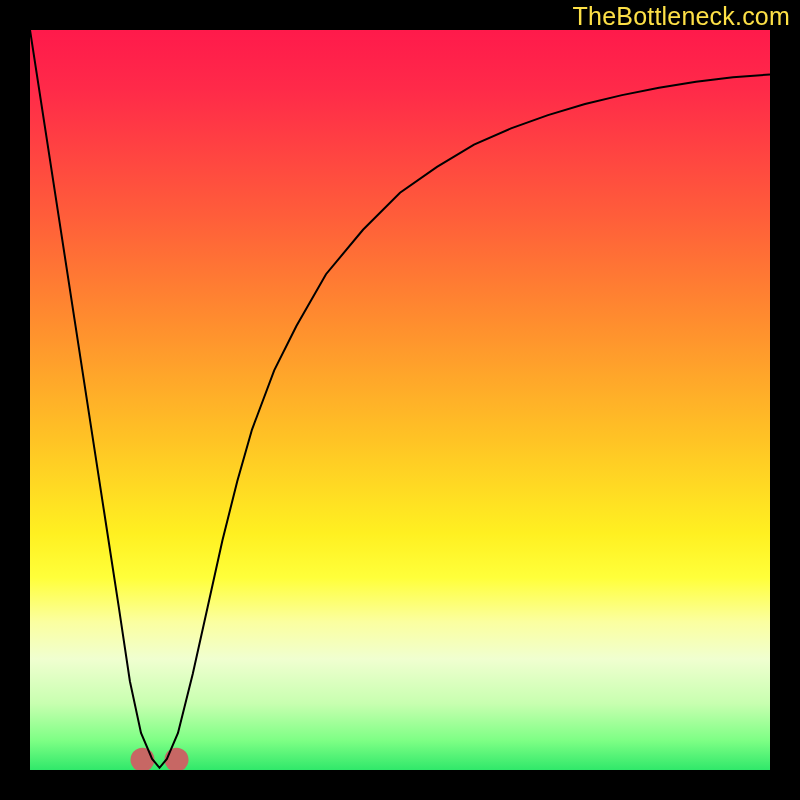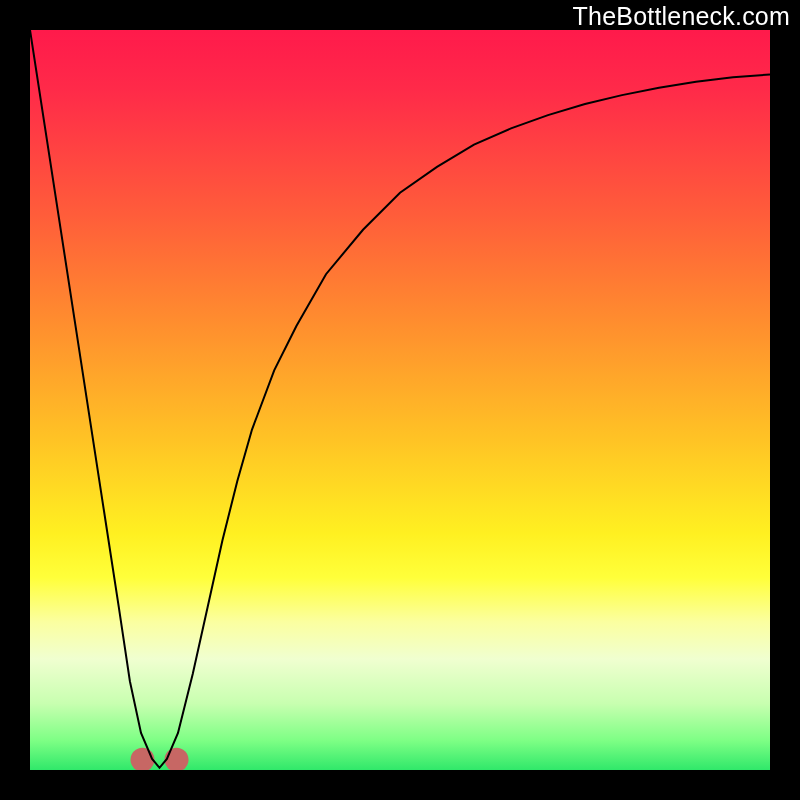--- a/index.html
+++ b/index.html
@@ -15,21 +15,21 @@
     width: 800px;
     height: 800px;
     background: #000;
   }
   .watermark {
     position: absolute;
     top: 2px;
     right: 10px;
     font-family: Arial, Helvetica, sans-serif;
     font-size: 25px;
-    color: #ffffff;
+    color: #fde047;
     z-index: 10;
     letter-spacing: 0.2px;
   }
   svg.plot {
     position: absolute;
     left: 30px;
     top: 30px;
   }
 </style>
 </head>

